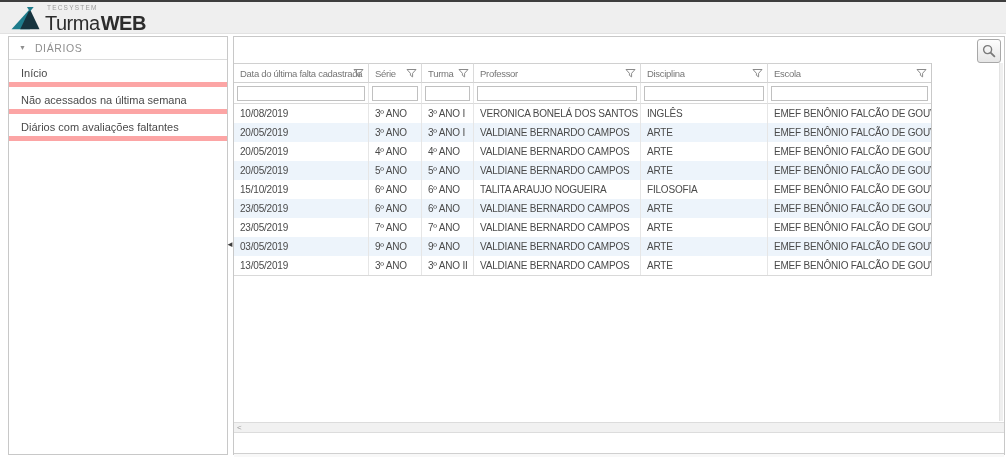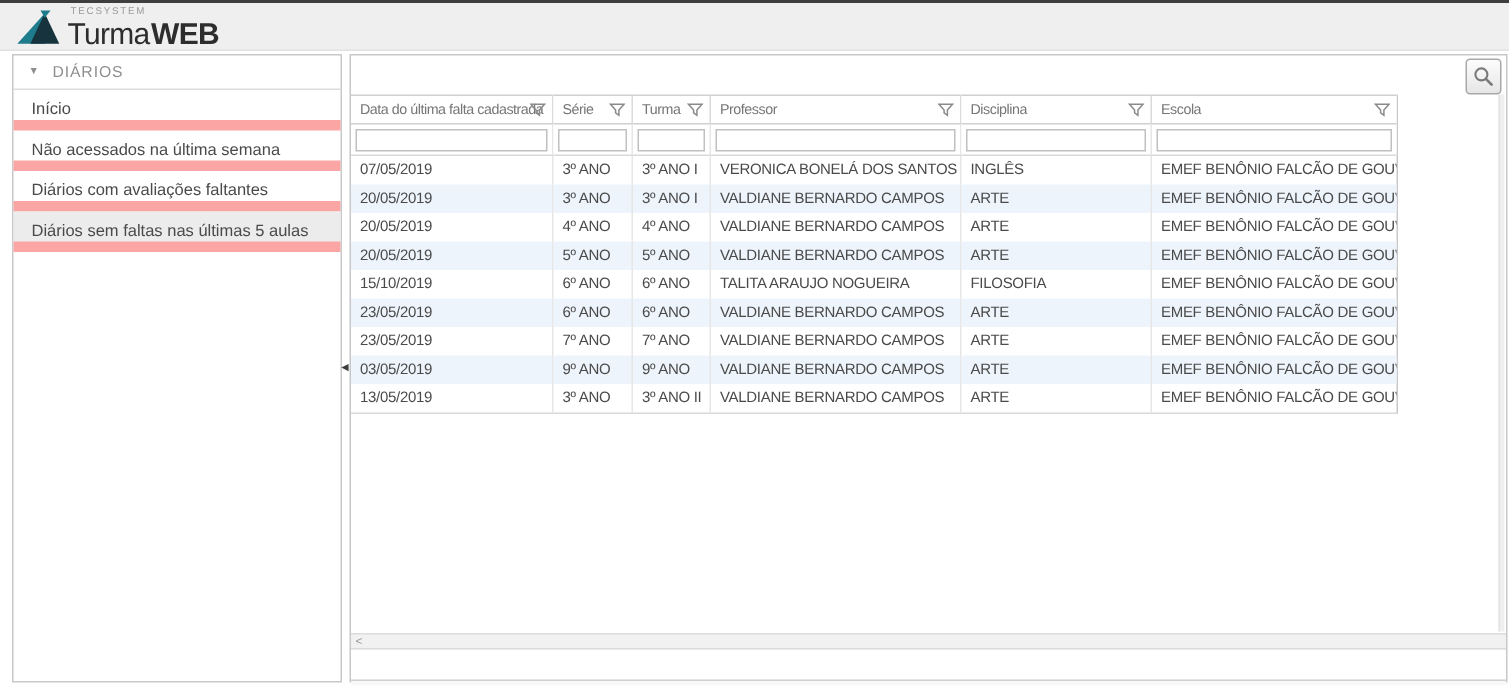--- a/index.html
+++ b/index.html
@@ -17,21 +17,21 @@
   .brand-name{font-size:20px;color:#2d2d2d;letter-spacing:-0.5px;}
   .brand-name .bold{font-weight:700;margin-top:10px;}
 
   
   .sidebar{position:absolute;left:8px;top:36px;width:220px;height:419px;background:#fff;
            border:1px solid #c8c8c8;}
   .sidebar-header{height:23px;display:flex;align-items:center;padding:0 10px;
                   border-bottom:1px solid #dcdcdc;color:#8f8f8f;}
   .sidebar-header .arrow{font-size:7px;color:#8f8f8f;margin-right:9px;transform:translateY(-1px);}
   .sidebar-header .label{font-size:10.5px;letter-spacing:0.6px;text-transform:uppercase;}
-  .side-item{height:27px;line-height:27px;padding:0 12px;border-bottom:7px solid #fca5a5;
+  .side-item{height:27px;line-height:27px;padding:0 12px;border-bottom:5px solid #fca5a5;
              color:#4a4a4a;font-size:11px;white-space:nowrap;overflow:hidden;cursor:default;}
   .side-item.selected{background:#ececec;}
 
   
   .main{position:absolute;left:233px;top:36px;width:772px;height:419px;background:#fff;
         border:1px solid #c8c8c8;}
   .search-btn{position:absolute;top:2px;right:3px;width:24px;height:24px;border:1px solid #a8a8a8;
               border-radius:3px;background:linear-gradient(#fdfdfd,#e6e6e6);
               display:flex;align-items:center;justify-content:center;cursor:pointer;}
   .vscroll-track{position:absolute;right:1px;top:26px;height:358px;width:4px;background:#efefef;border-left:1px solid #e3e3e3;}
@@ -82,21 +82,20 @@
   </div>
 
   <div class="sidebar">
     <div class="sidebar-header">
       <span class="arrow">▼</span>
       <span class="label">DIÁRIOS</span>
     </div>
     <div class="side-item">Início</div>
     <div class="side-item">Não acessados na última semana</div>
     <div class="side-item">Diários com avaliações faltantes</div>
-    <div class="side-item selected">Diários sem faltas nas últimas 5 aulas</div>
   </div>
 
   <div class="panel-collapse">◄</div>
 
   <div class="main">
 
     <div class="search-btn">
       <svg width="14" height="14" viewBox="0 0 14 14">
         <circle cx="5.6" cy="5.6" r="4" fill="none" stroke="#7a7a7a" stroke-width="1.4"></circle>
         <line x1="8.6" y1="8.6" x2="12.4" y2="12.4" stroke="#7a7a7a" stroke-width="1.8" stroke-linecap="round"></line>
@@ -145,21 +144,21 @@
           <td><input type="text" style=""></td>
           <td><input type="text" style=""></td>
           <td><input type="text" style=""></td>
           <td><input type="text" style=""></td>
           <td><input type="text" style=""></td>
           <td><input type="text" style=""></td>
         </tr>
       </thead>
       <tbody>
           <tr>
-            <td>07/05/2019</td>
+            <td>10/08/2019</td>
             <td>3º ANO</td>
             <td>3º ANO I</td>
             <td>VERONICA BONELÁ DOS SANTOS</td>
             <td>INGLÊS</td>
             <td>EMEF BENÔNIO FALCÃO DE GOUVÊA</td>
           </tr>
           <tr class="alt">
             <td>20/05/2019</td>
             <td>3º ANO</td>
             <td>3º ANO I</td>

